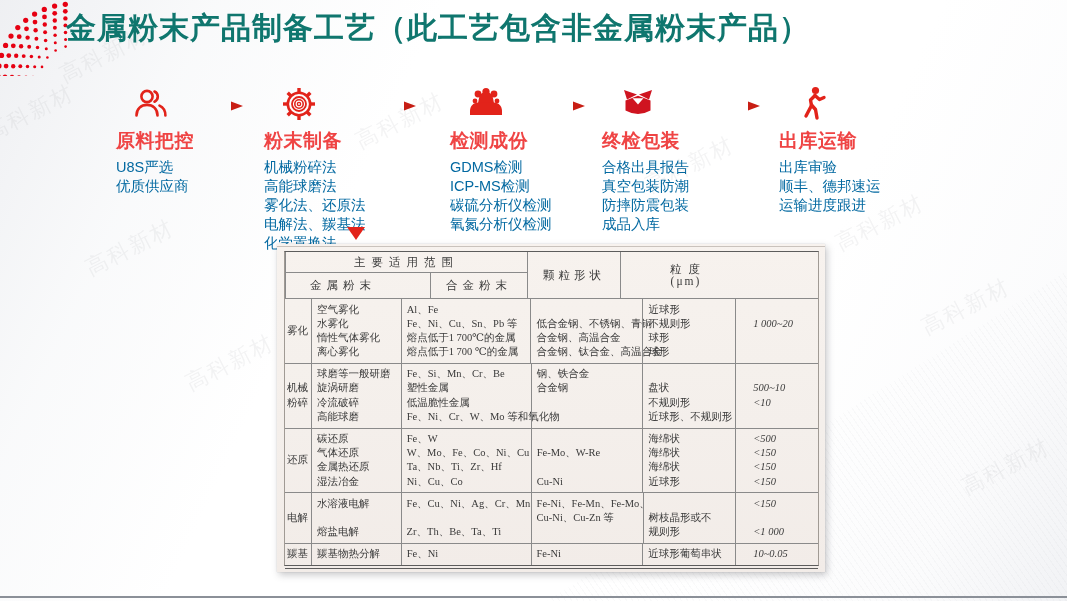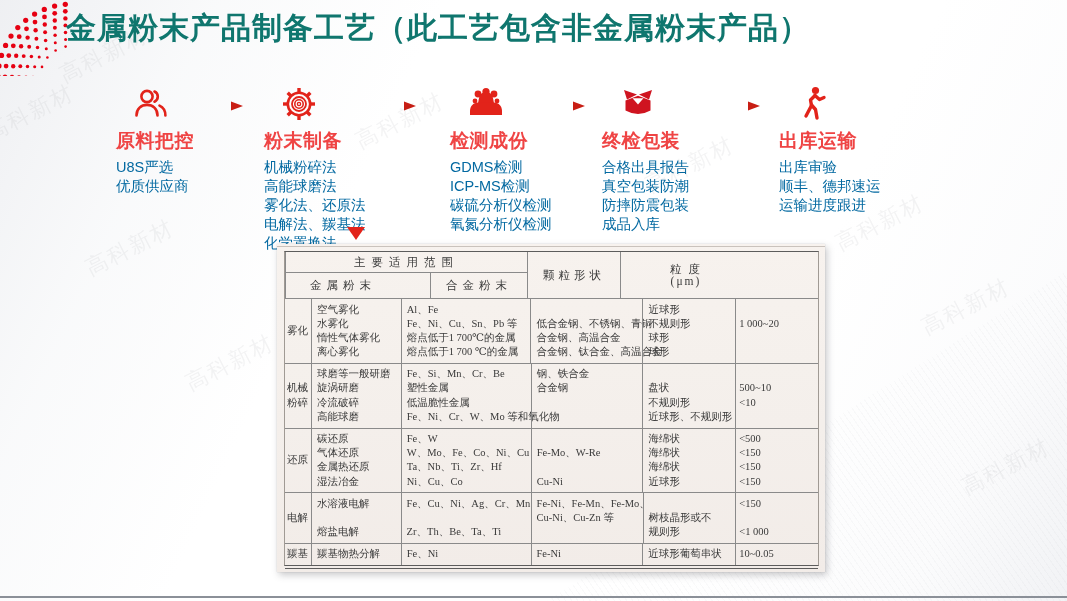--- a/index.html
+++ b/index.html
@@ -72,21 +72,21 @@
   .th-shape{width:93px;border-left:1px solid #8a8a8a;letter-spacing:4px;}
   .th-size{width:83px;border-left:1px solid #8a8a8a;flex-direction:column;font-size:10.5px;line-height:12px;letter-spacing:2px;padding-left:48px;}
   .t-group{display:flex;border-top:1px solid #8a8a8a;}
   .t-col{padding:3.5px 3px 3.5px 5px;font-size:10.5px;}
   .t-line{height:14.2px;line-height:14.2px;white-space:nowrap;}
   .c-label{width:26px;display:flex;flex-direction:column;justify-content:center;align-items:flex-start;padding-left:2px;padding-right:2px;}
   .c-method{width:90px;}
   .c-metal{width:130px;}
   .c-alloy{width:112px;}
   .c-shape{width:93px;}
-  .c-size{width:83px;padding-left:3px;}
+  .c-size{width:83px;padding-left:17px;font-style:italic;}
   .t-group > .t-col + .t-col{border-left:1px solid #8a8a8a;}
   
   .bottom-bar{position:absolute;left:0;right:0;bottom:3px;height:2.5px;background:#8b9098;}
 </style>
 </head>
 <body>
 
 <div id="slide">
 
   <div class="bg-wash-topleft"></div>

